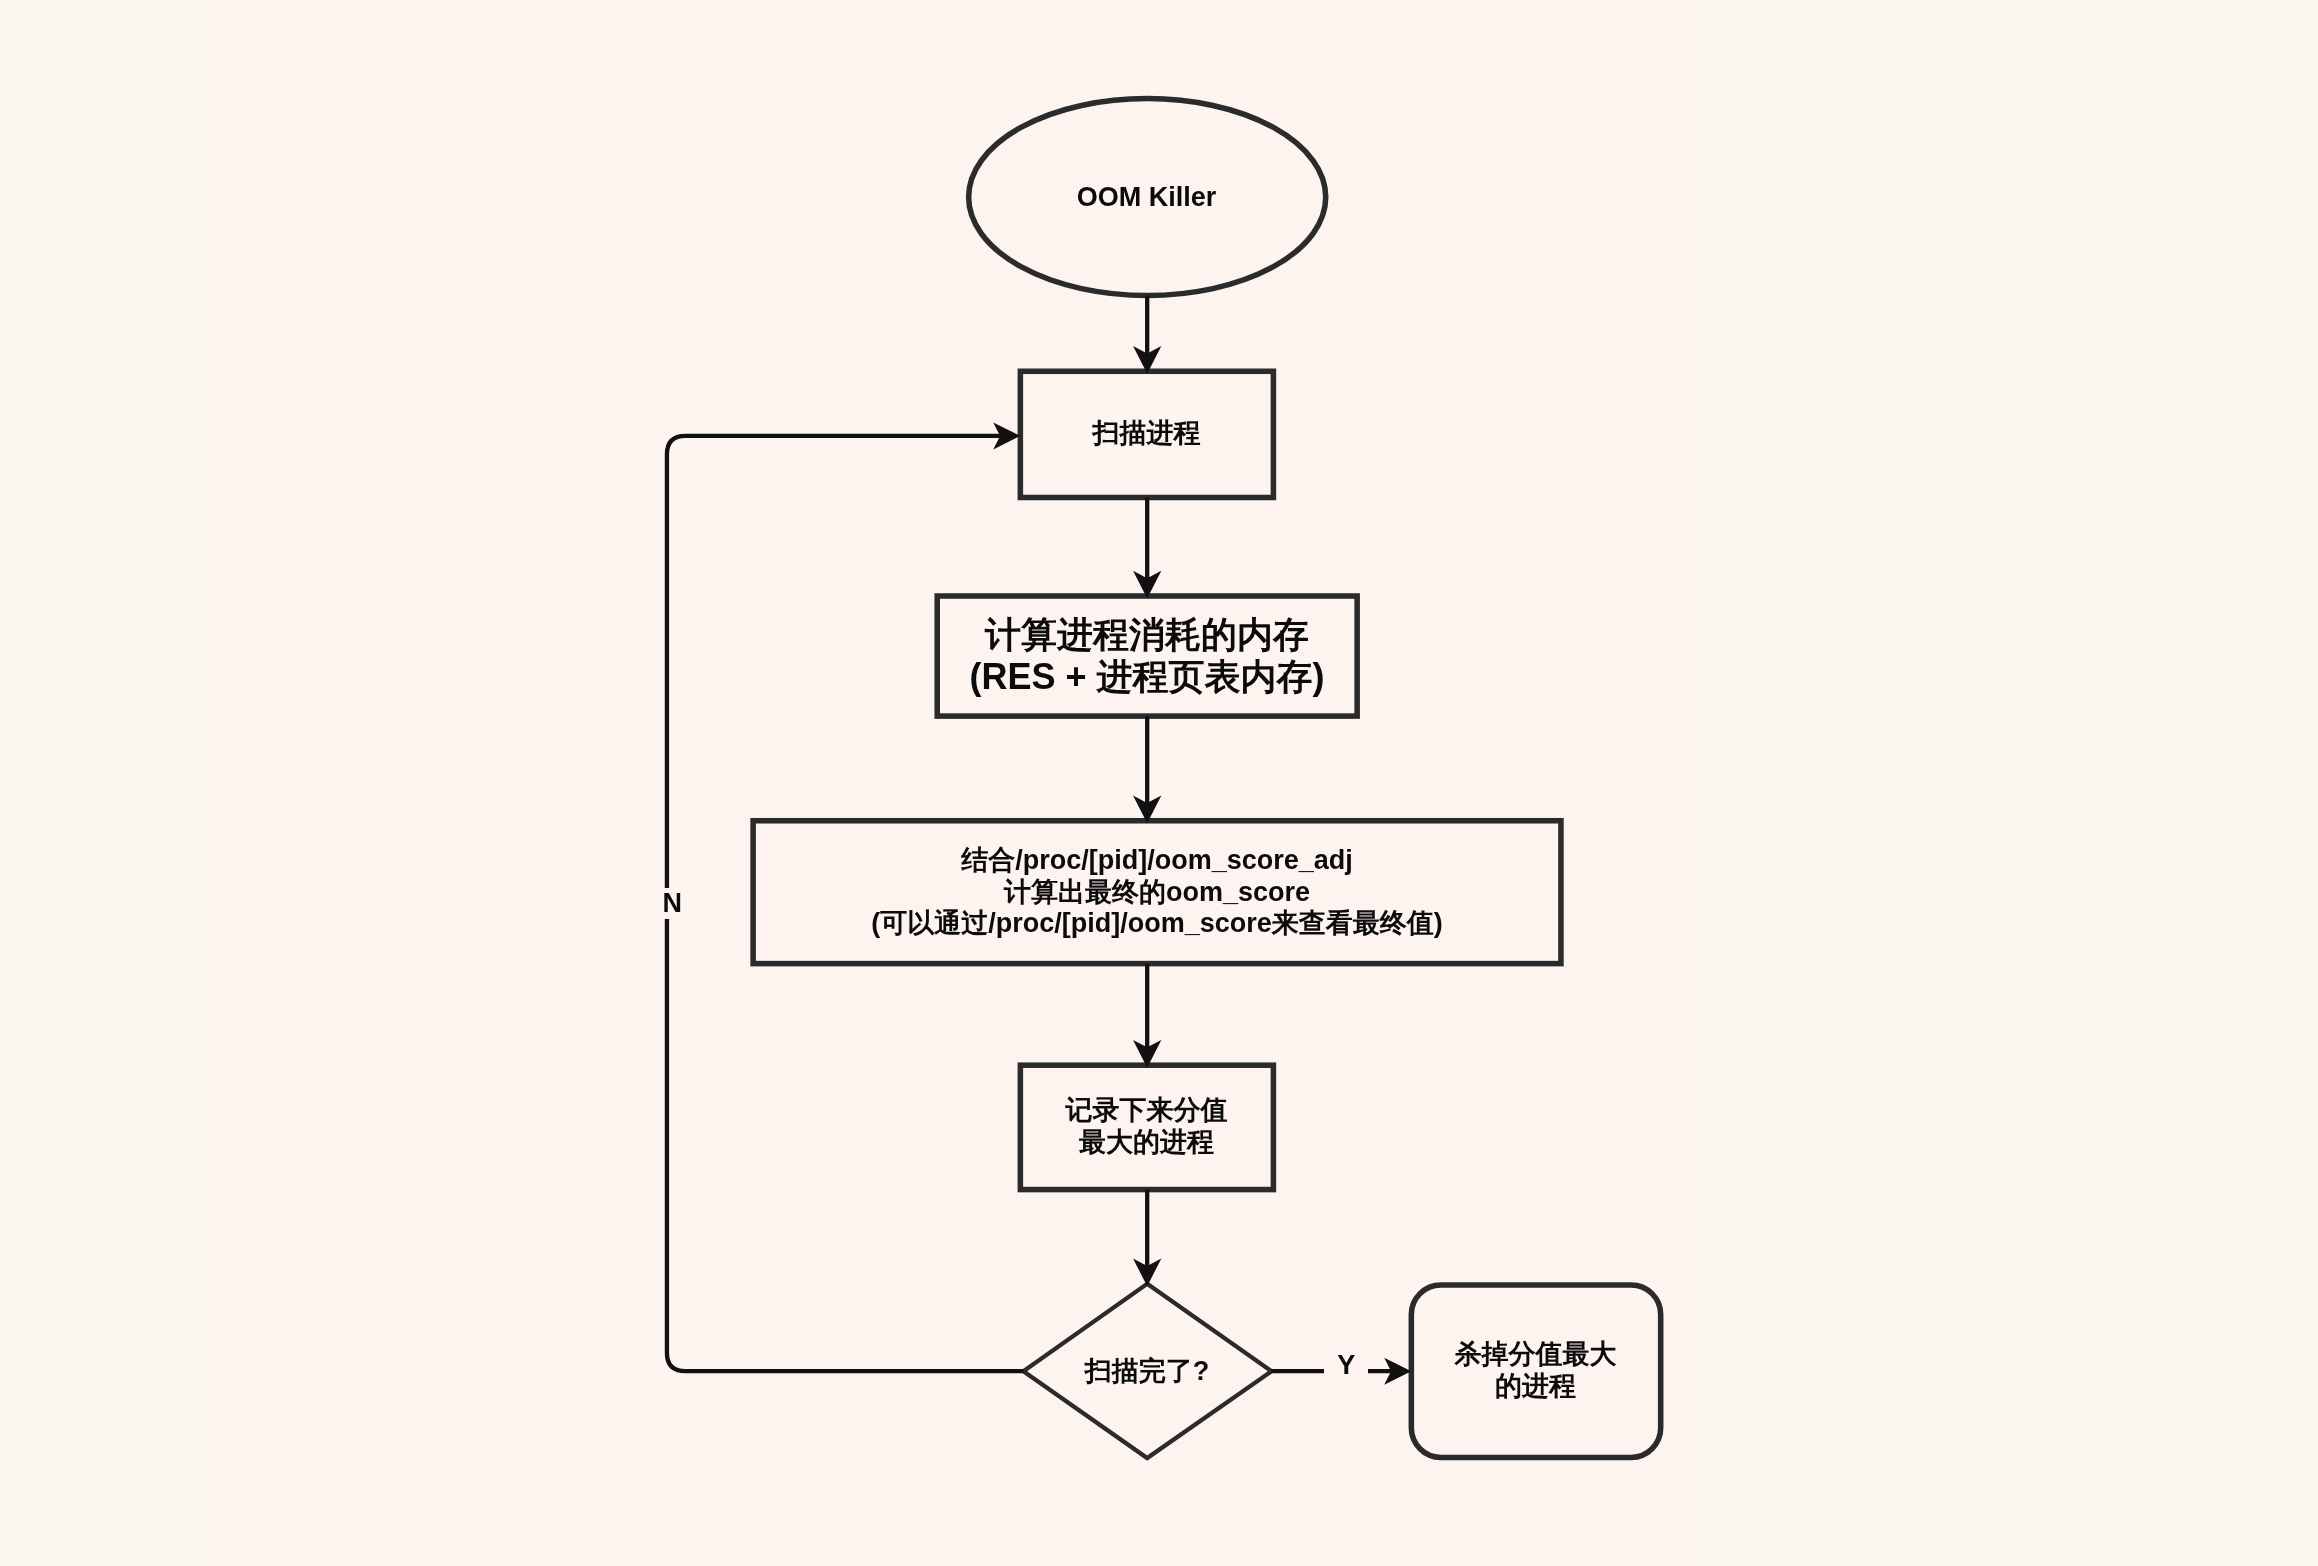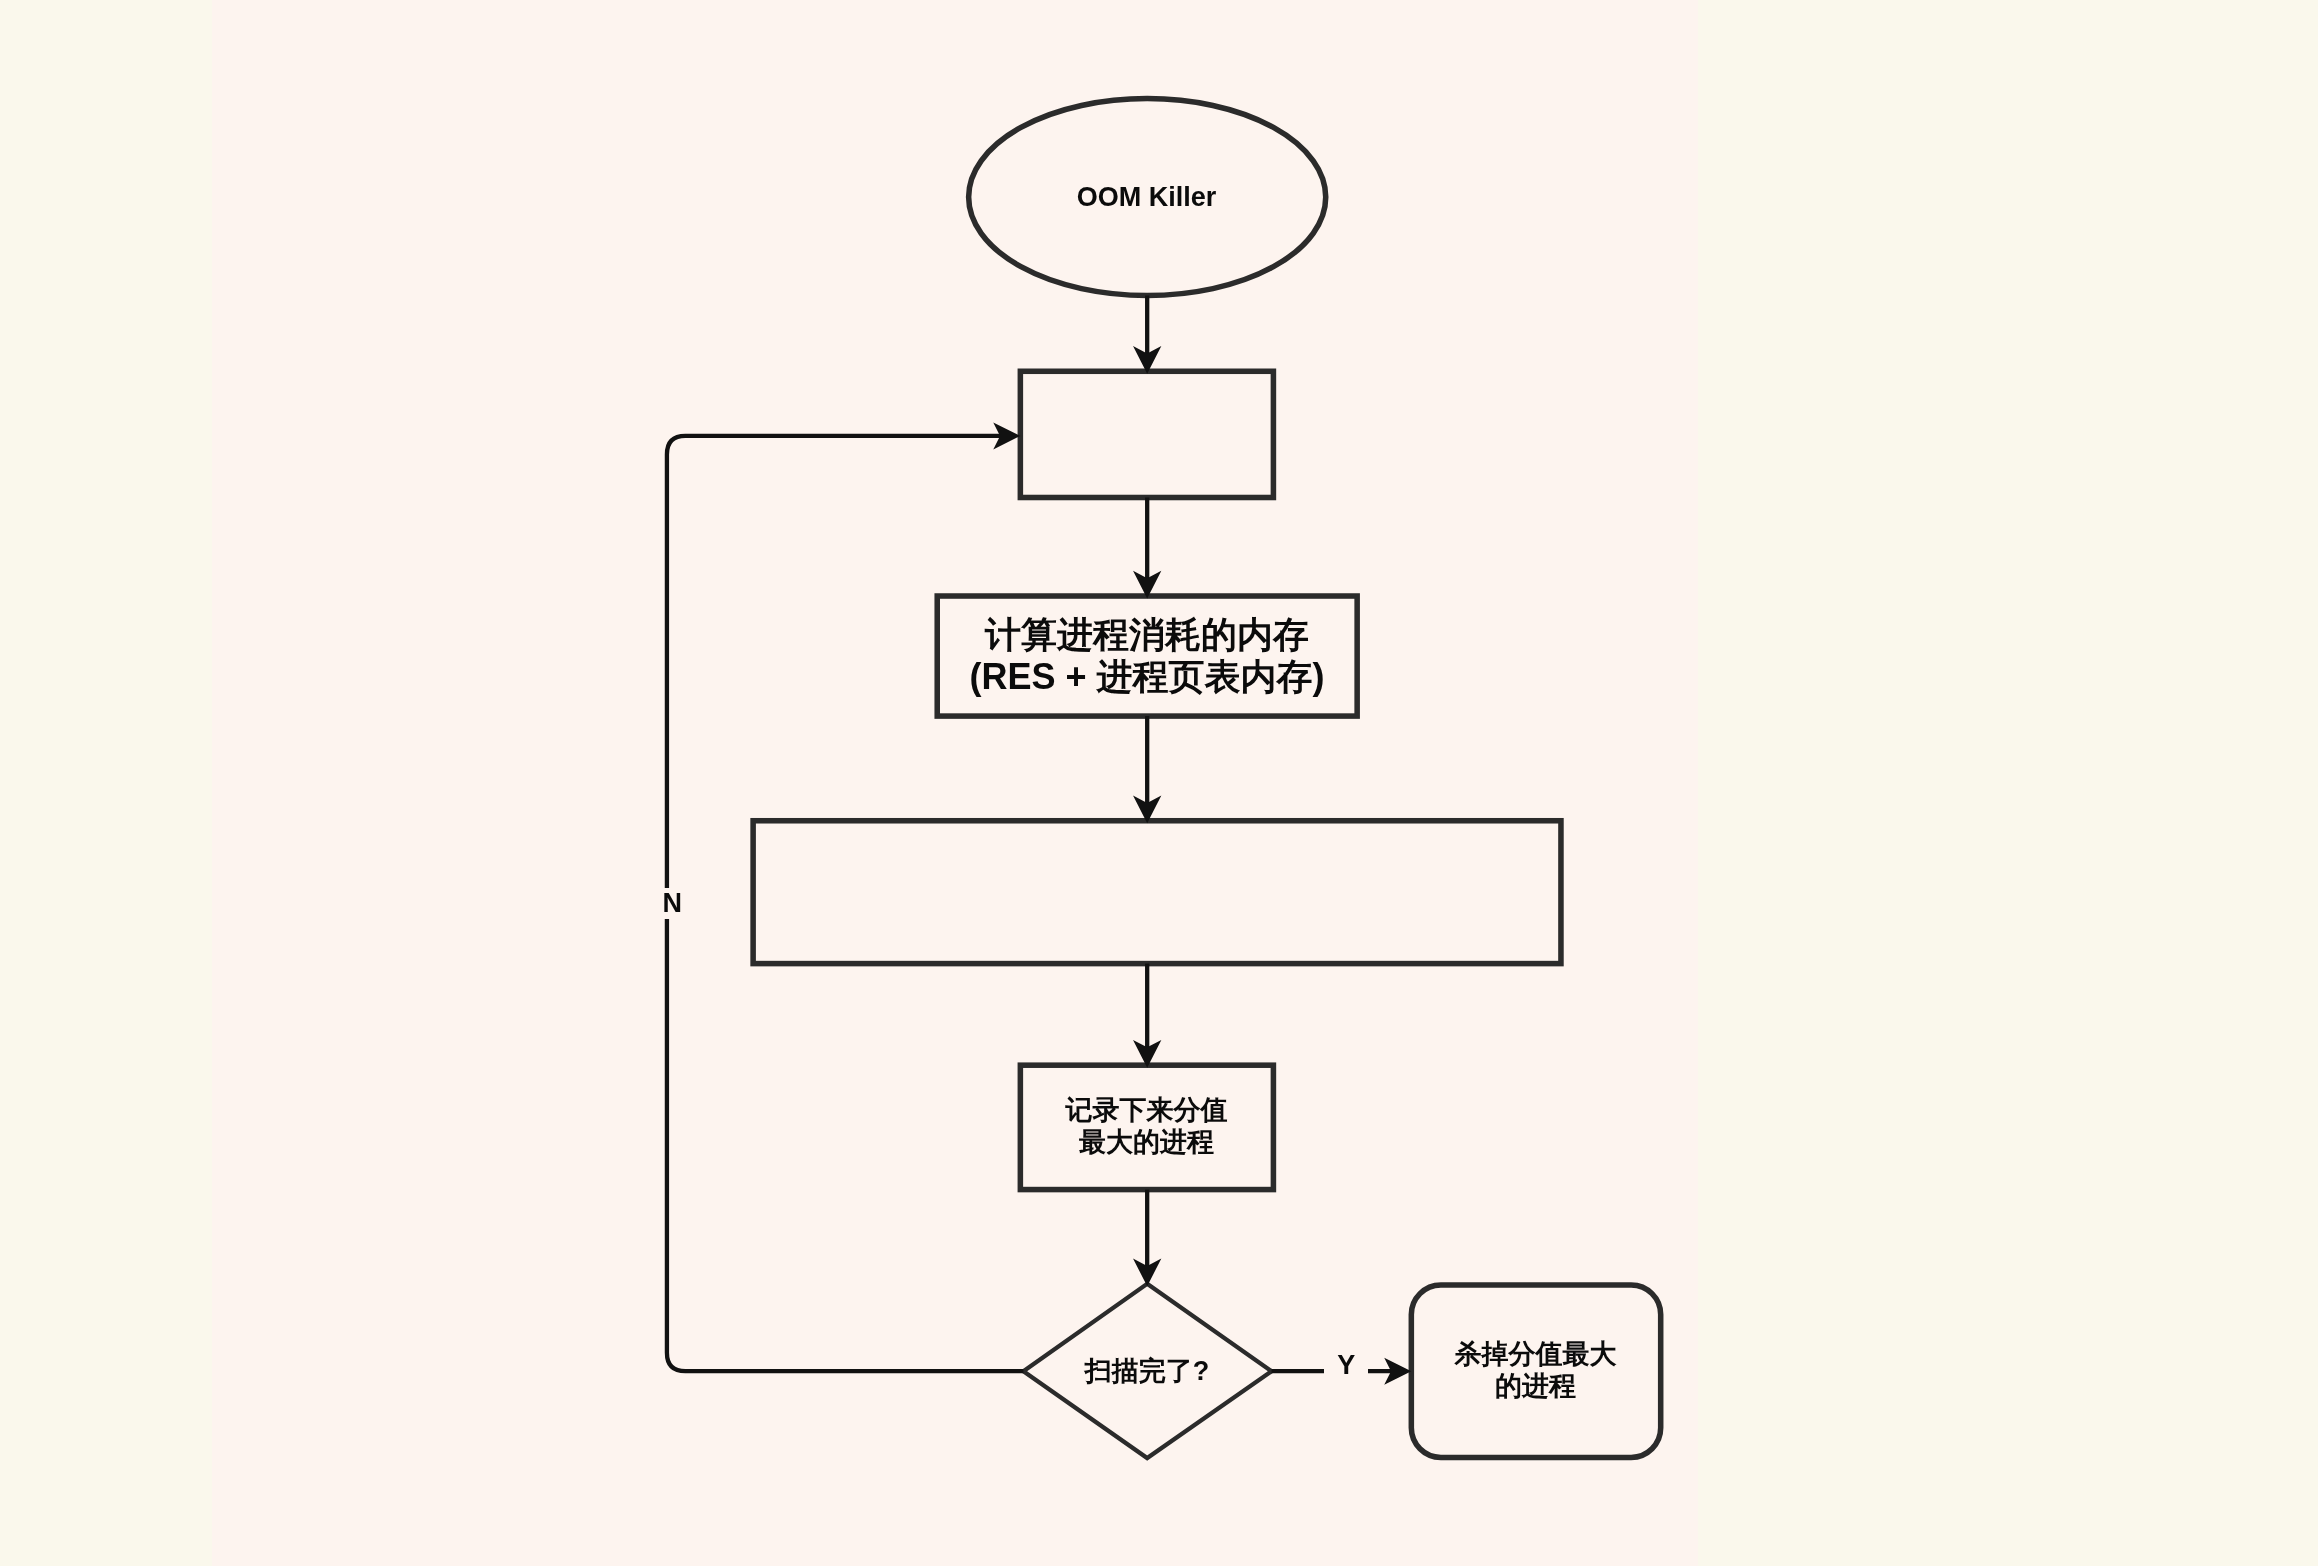--- a/index.html
+++ b/index.html
@@ -126,24 +126,28 @@
 
     <g>
       <path class="edge" d="M 1662 2227 L 1113 2227 Q 1083 2227 1083 2197 L 1083 738 Q 1083 708 1113 708 L 1637 708"></path>
       <polygon class="arrowhead" points="1657,708 1613,686 1624,708 1613,730"></polygon>
     </g>
 
   </svg>
 
   <div class="node-label" style="left:968px; top:148px; width:357px; height:99px; font-size:27px;">OOM Killer</div>
 
+  <div class="node-label" style="left:1020px; top:371px; width:253px; height:126px; font-size:27px;">扫描进程</div>
 
   <div class="node-label" style="left:937px; top:596px; width:420px; height:120px; font-size:36px;">计算进程消耗的内存
 (RES + 进程页表内存)</div>
 
+  <div class="node-label" style="left:753px; top:821px; width:808px; height:143px; font-size:27px;">结合/proc/[pid]/oom_score_adj
+计算出最终的oom_score
+(可以通过/proc/[pid]/oom_score来查看最终值)</div>
 
   <div class="node-label" style="left:1020px; top:1065px; width:253px; height:124px; font-size:27px;">记录下来分值
 最大的进程</div>
 
   <div class="node-label" style="left:1411px; top:1285px; width:249px; height:172px; font-size:27px;">杀掉分值最大
 的进程</div>
 
   <div class="node-label" style="left:1023px; top:1322px; width:248px; height:99px; font-size:27px;">扫描完了?</div>
 
   <div class="edge-label" style="left:1324px; top:1350px; width:37px; font-size:27px;">Y</div>

